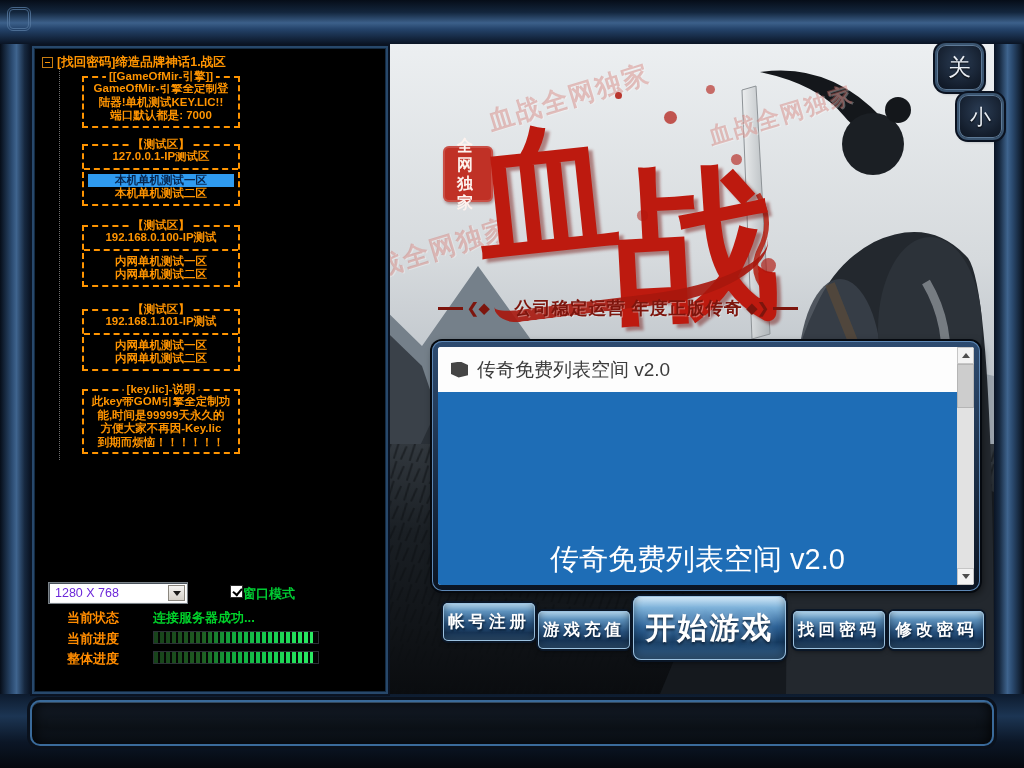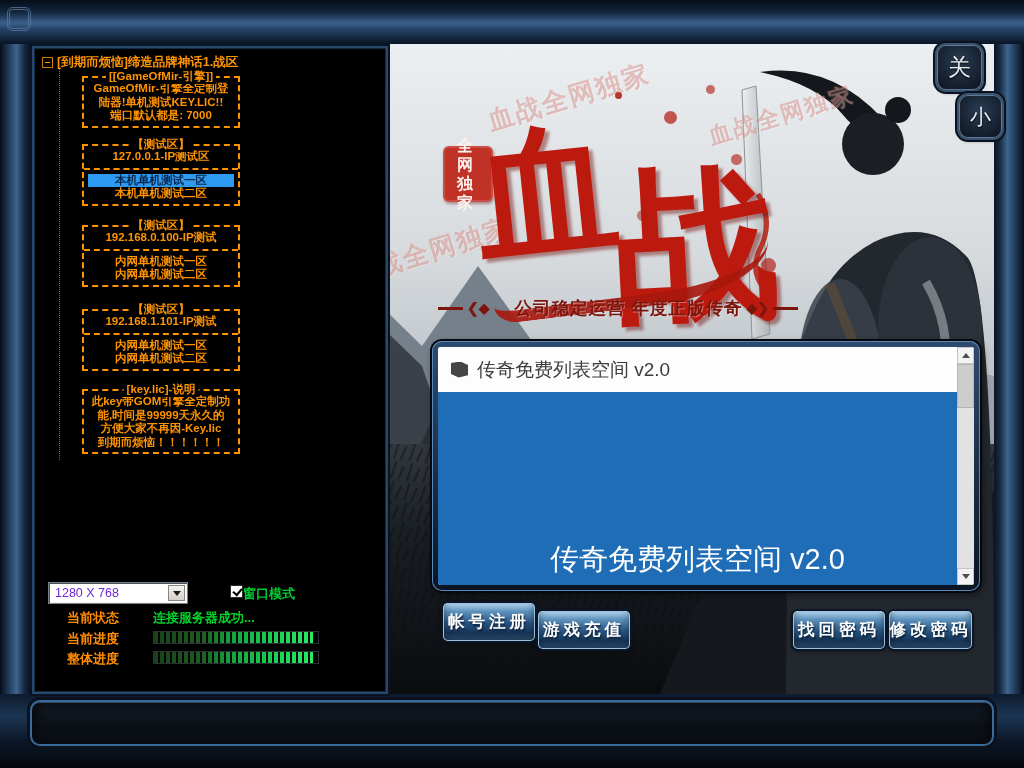--- a/index.html
+++ b/index.html
@@ -140,21 +140,21 @@
     background:linear-gradient(180deg,#b8d9ef 0%,#5e92bd 22%,#27517d 55%,#1b3d63 78%,#3f6d9a 100%);
     box-shadow:0 0 0 2px #0a1626,inset 0 0 0 1px #9cc2e0,inset 0 -6px 10px rgba(0,0,0,.45),
       0 2px 5px rgba(0,0,0,.6);}
   .gb1{left:443px;top:603px;width:92px;}
   .gb2{left:538px;top:611px;width:92px;}
   .gb3{left:633px;top:596px;width:153px;height:64px;font-size:30px;font-weight:900;letter-spacing:2px;
     border-radius:8px;
     background:linear-gradient(180deg,#d8ecfa 0%,#7fb3da 18%,#2e6296 48%,#153a60 72%,#4679a8 100%);
     text-shadow:0 2px 3px #071c33,0 0 7px rgba(180,220,255,.55);}
   .gb4{left:793px;top:611px;width:92px;}
-  .gb5{left:889px;top:611px;width:83px;}
+  .gb5{left:889px;top:611px;width:95px;}
 
   
   .bottom-bar{position:absolute;z-index:5;left:30px;top:700px;width:964px;height:46px;
     background:linear-gradient(180deg,#141c28,#0b1016 60%,#0d141d);border:2px solid #3a6a9a;
     border-radius:10px;
     box-shadow:0 0 0 3px #0a111c,inset 0 1px 0 rgba(130,180,230,.35),inset 0 0 14px #000;}
 </style>
 </head>
 <body>
 
@@ -239,21 +239,21 @@
   <div class="corner tl"></div>
 
   <div class="sysbtn btn-close">关</div>
   <div class="sysbtn btn-min">小</div>
 
   <div class="left-panel">
     <div class="tree-rail"></div>
 
     <div class="tree-root">
       <span class="expand-box"></span>
-      <span>[到期而烦恼]缔造品牌神话1.战区</span>
+      <span>[找回密码]缔造品牌神话1.战区</span>
     </div>
 
     <div class="tgroup tg1">
       <div class="tgroup-title">[[GameOfMir-引擎]]</div>
       <div class="tline">GameOfMir-引擎全定制登</div>
       <div class="tline">陆器!单机测试KEY.LIC!!</div>
       <div class="tline">端口默认都是: 7000</div>
     </div>
 
     <div class="tgroup tg2">
@@ -326,18 +326,19 @@
         <div class="sb-thumb"></div>
         <div class="sb-btn sb-down">
           <i class="tri-down"></i>
         </div>
       </div>
     </div>
   </div>
 
   <div class="game-btn gb1">帐号注册</div>
   <div class="game-btn gb2">游戏充值</div>
+  <div class="game-btn gb3">开始游戏</div>
   <div class="game-btn gb4">找回密码</div>
   <div class="game-btn gb5">修改密码</div>
 
   <div class="bottom-bar"></div>
 
 </div>
 
 </body></html>

